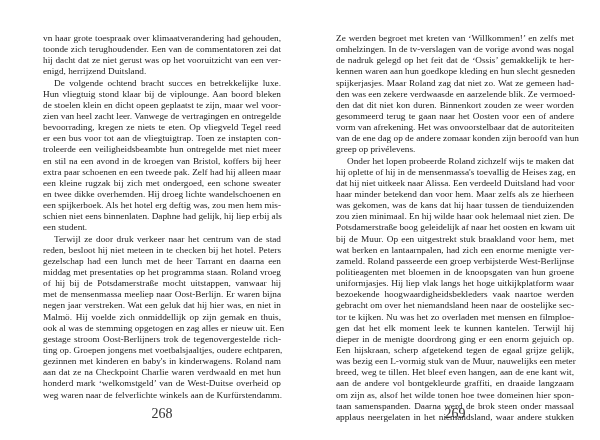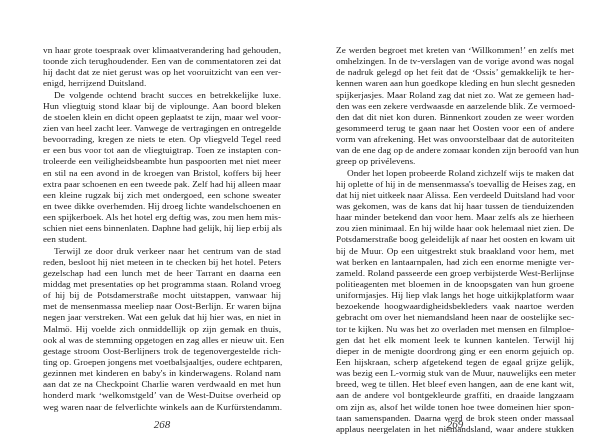--- a/index.html
+++ b/index.html
@@ -10,21 +10,21 @@
   body {
     width: 600px;
     height: 440px;
     position: relative;
     overflow: hidden;
     font-family: "Liberation Serif", "DejaVu Serif", serif;
     color: #222222;
   }
   .page {
     position: absolute;
-    top: 16px;
+    top: 4px;
     height: 340px;
   }
   .page-left { left: 0; width: 300px; }
   .page-right { left: 300px; width: 300px; }
   .text-block {
     position: absolute;
     top: 29px;
     width: 238px;
     font-size: 9.25px;
     line-height: 11.15px;
@@ -41,45 +41,44 @@
   }
   .line.last {
     text-align-last: left;
   }
   .line.indent {
     text-indent: 11px;
   }
   .page-number {
     position: absolute;
     top: 402px;
-    font-size: 11px;
+    font-size: 14px;
     color: #333333;
     width: 40px;
     text-align: center;
-    font-style: italic;
   }
   .page-left .page-number { left: 142px; }
   .page-right .page-number { left: 135px; }
 </style>
 </head>
 <body>
 
 <div class="page page-left">
   <div class="text-block" id="left-body">
       <span class="line">vn haar grote toespraak over klimaatverandering had gehouden,</span>
       <span class="line">toonde zich terughoudender. Een van de commentatoren zei dat</span>
       <span class="line">hij dacht dat ze niet gerust was op het vooruitzicht van een ver-</span>
       <span class="line last">enigd, herrijzend Duitsland.</span>
       <span class="line indent">De volgende ochtend bracht succes en betrekkelijke luxe.</span>
       <span class="line">Hun vliegtuig stond klaar bij de viplounge. Aan boord bleken</span>
       <span class="line">de stoelen klein en dicht opeen geplaatst te zijn, maar wel voor-</span>
       <span class="line">zien van heel zacht leer. Vanwege de vertragingen en ontregelde</span>
       <span class="line">bevoorrading, kregen ze niets te eten. Op vliegveld Tegel reed</span>
       <span class="line">er een bus voor tot aan de vliegtuigtrap. Toen ze instapten con-</span>
-      <span class="line">troleerde een veiligheidsbeambte hun paspoorten met niet meer</span>
+      <span class="line">troleerde een veiligheidsbeambte hun ontregelde met niet meer</span>
       <span class="line">en stil na een avond in de kroegen van Bristol, koffers bij heer</span>
       <span class="line">extra paar schoenen en een tweede pak. Zelf had hij alleen maar</span>
       <span class="line">een kleine rugzak bij zich met ondergoed, een schone sweater</span>
       <span class="line">en twee dikke overhemden. Hij droeg lichte wandelschoenen en</span>
       <span class="line">een spijkerboek. Als het hotel erg deftig was, zou men hem mis-</span>
       <span class="line">schien niet eens binnenlaten. Daphne had gelijk, hij liep erbij als</span>
       <span class="line last">een student.</span>
       <span class="line indent">Terwijl ze door druk verkeer naar het centrum van de stad</span>
       <span class="line">reden, besloot hij niet meteen in te checken bij het hotel. Peters</span>
       <span class="line">gezelschap had een lunch met de heer Tarrant en daarna een</span>
@@ -108,22 +107,22 @@
       <span class="line">spijkerjasjes. Maar Roland zag dat niet zo. Wat ze gemeen had-</span>
       <span class="line">den was een zekere verdwaasde en aarzelende blik. Ze vermoed-</span>
       <span class="line">den dat dit niet kon duren. Binnenkort zouden ze weer worden</span>
       <span class="line">gesommeerd terug te gaan naar het Oosten voor een of andere</span>
       <span class="line">vorm van afrekening. Het was onvoorstelbaar dat de autoriteiten</span>
       <span class="line">van de ene dag op de andere zomaar konden zijn beroofd van hun</span>
       <span class="line last">greep op privélevens.</span>
       <span class="line indent">Onder het lopen probeerde Roland zichzelf wijs te maken dat</span>
       <span class="line">hij oplette of hij in de mensenmassa's toevallig de Heises zag, en</span>
       <span class="line">dat hij niet uitkeek naar Alissa. Een verdeeld Duitsland had voor</span>
+      <span class="line">haar minder betekend dan voor hem. Maar zelfs als ze hierheen</span>
       <span class="line">was gekomen, was de kans dat hij haar tussen de tienduizenden</span>
-      <span class="line">haar minder betekend dan voor hem. Maar zelfs als ze hierheen</span>
       <span class="line">zou zien minimaal. En hij wilde haar ook helemaal niet zien. De</span>
       <span class="line">Potsdamerstraße boog geleidelijk af naar het oosten en kwam uit</span>
       <span class="line">bij de Muur. Op een uitgestrekt stuk braakland voor hem, met</span>
       <span class="line">wat berken en lantaarnpalen, had zich een enorme menigte ver-</span>
       <span class="line">zameld. Roland passeerde een groep verbijsterde West-Berlijnse</span>
       <span class="line">politieagenten met bloemen in de knoopsgaten van hun groene</span>
       <span class="line">uniformjasjes. Hij liep vlak langs het hoge uitkijkplatform waar</span>
       <span class="line">bezoekende hoogwaardigheidsbekleders vaak naartoe werden</span>
       <span class="line">gebracht om over het niemandsland heen naar de oostelijke sec-</span>
       <span class="line">tor te kijken. Nu was het zo overladen met mensen en filmploe-</span>

